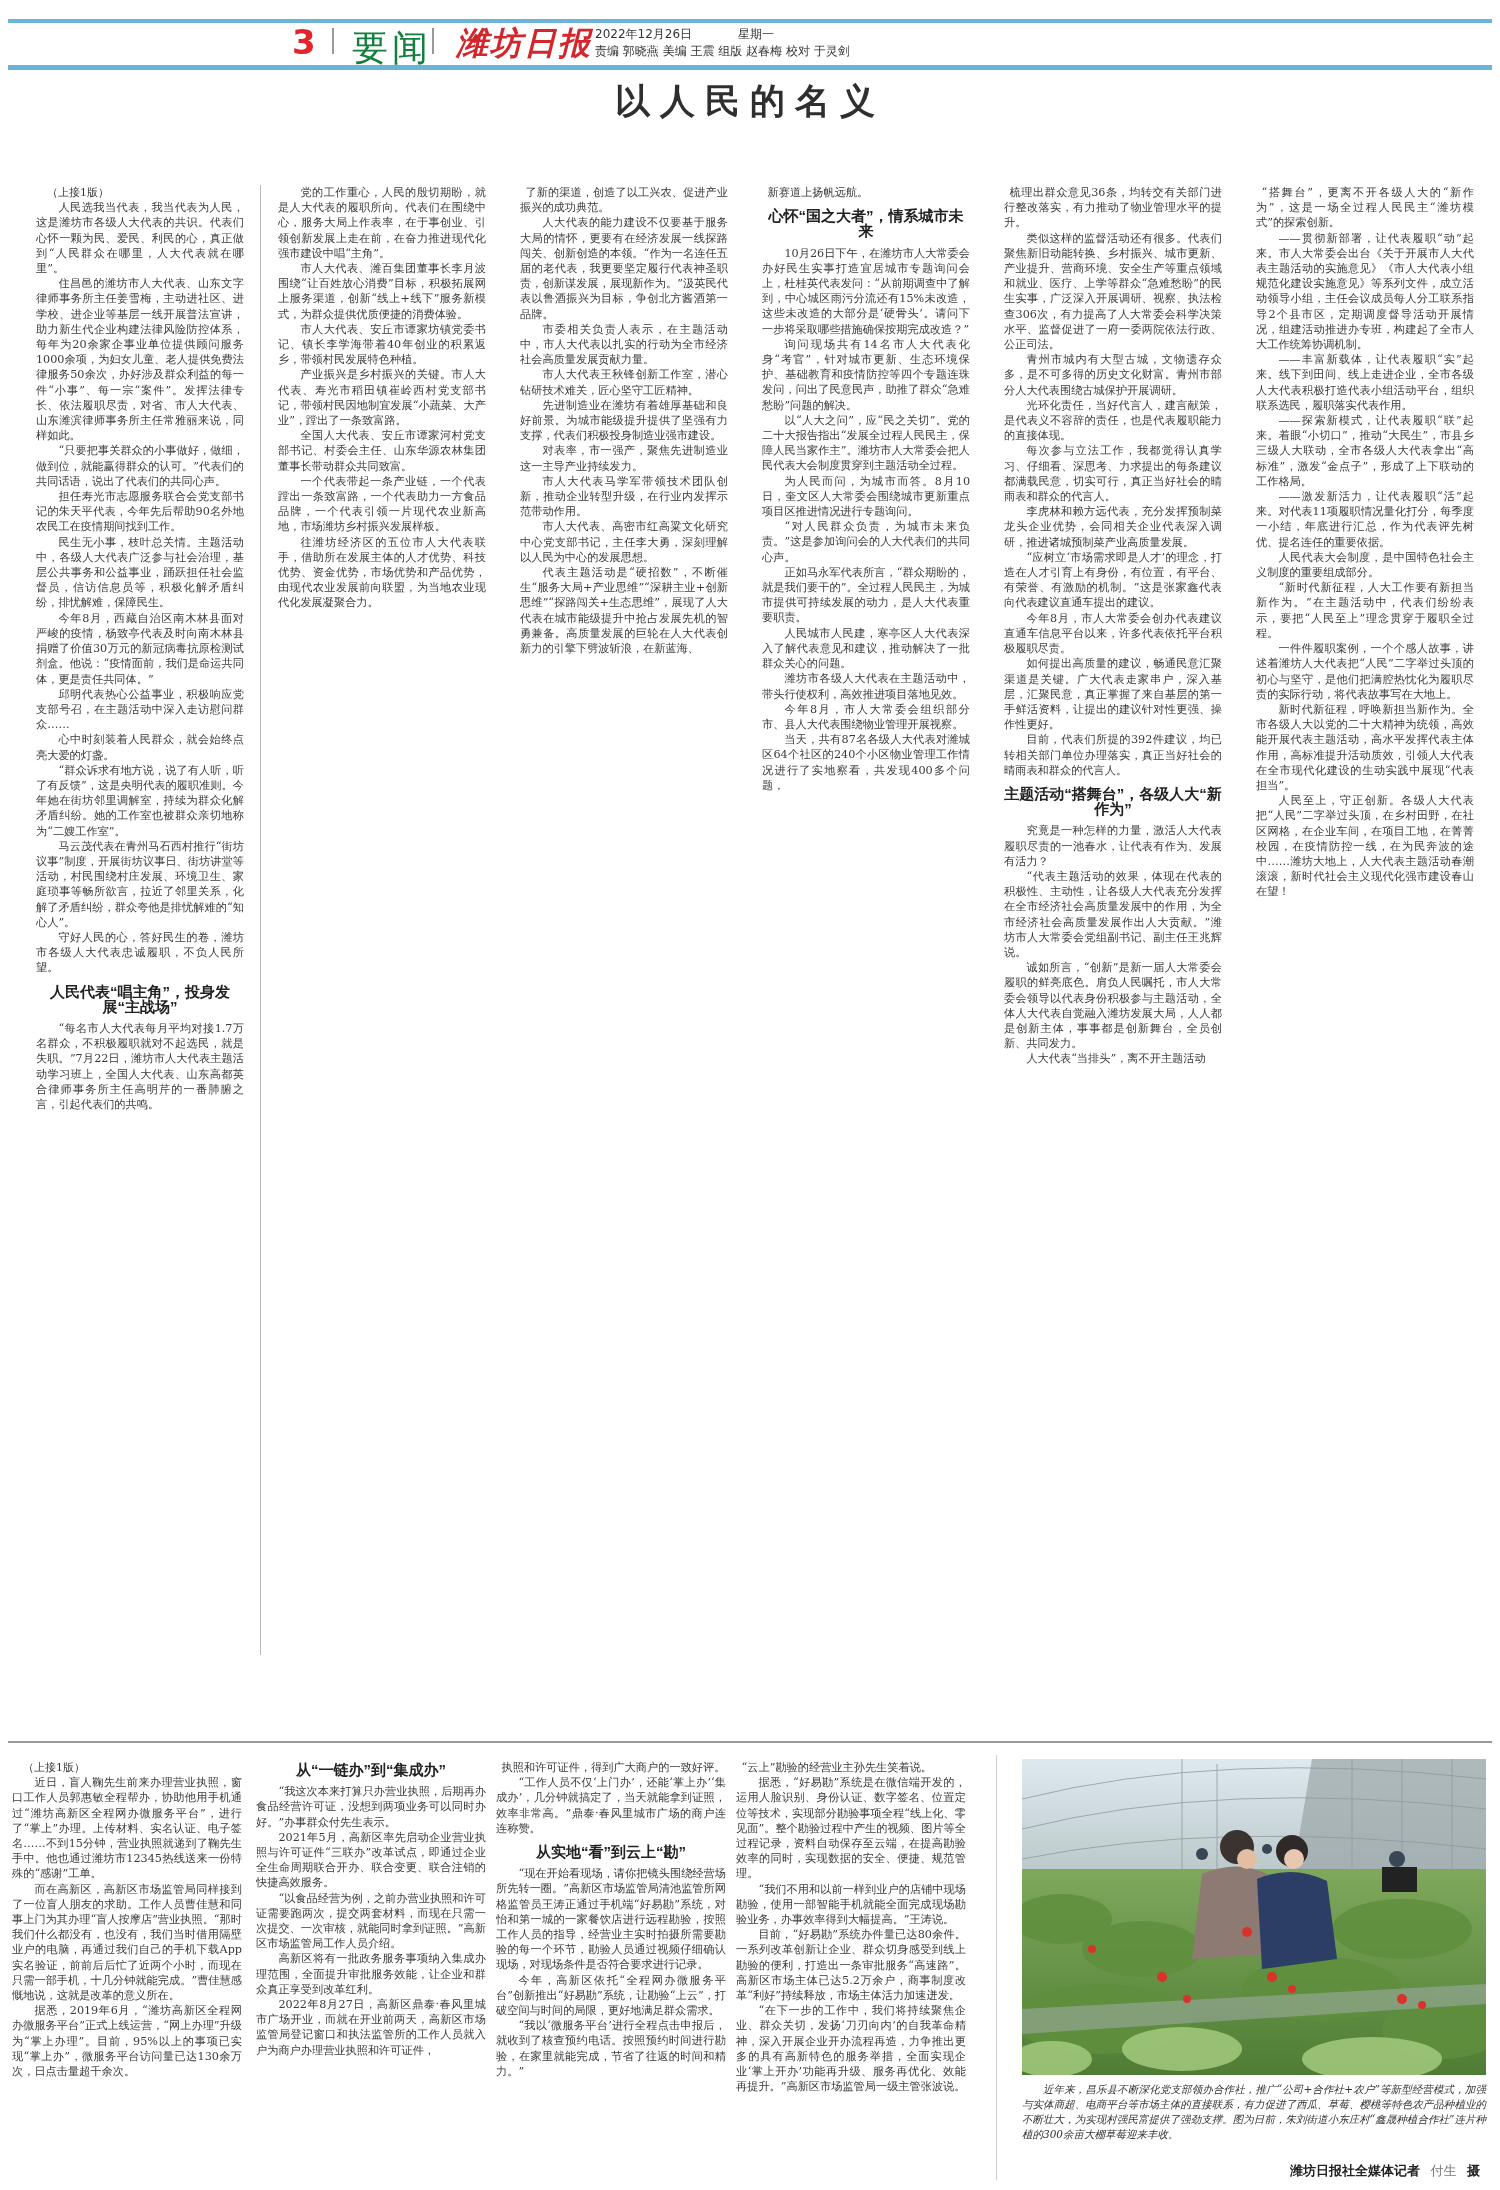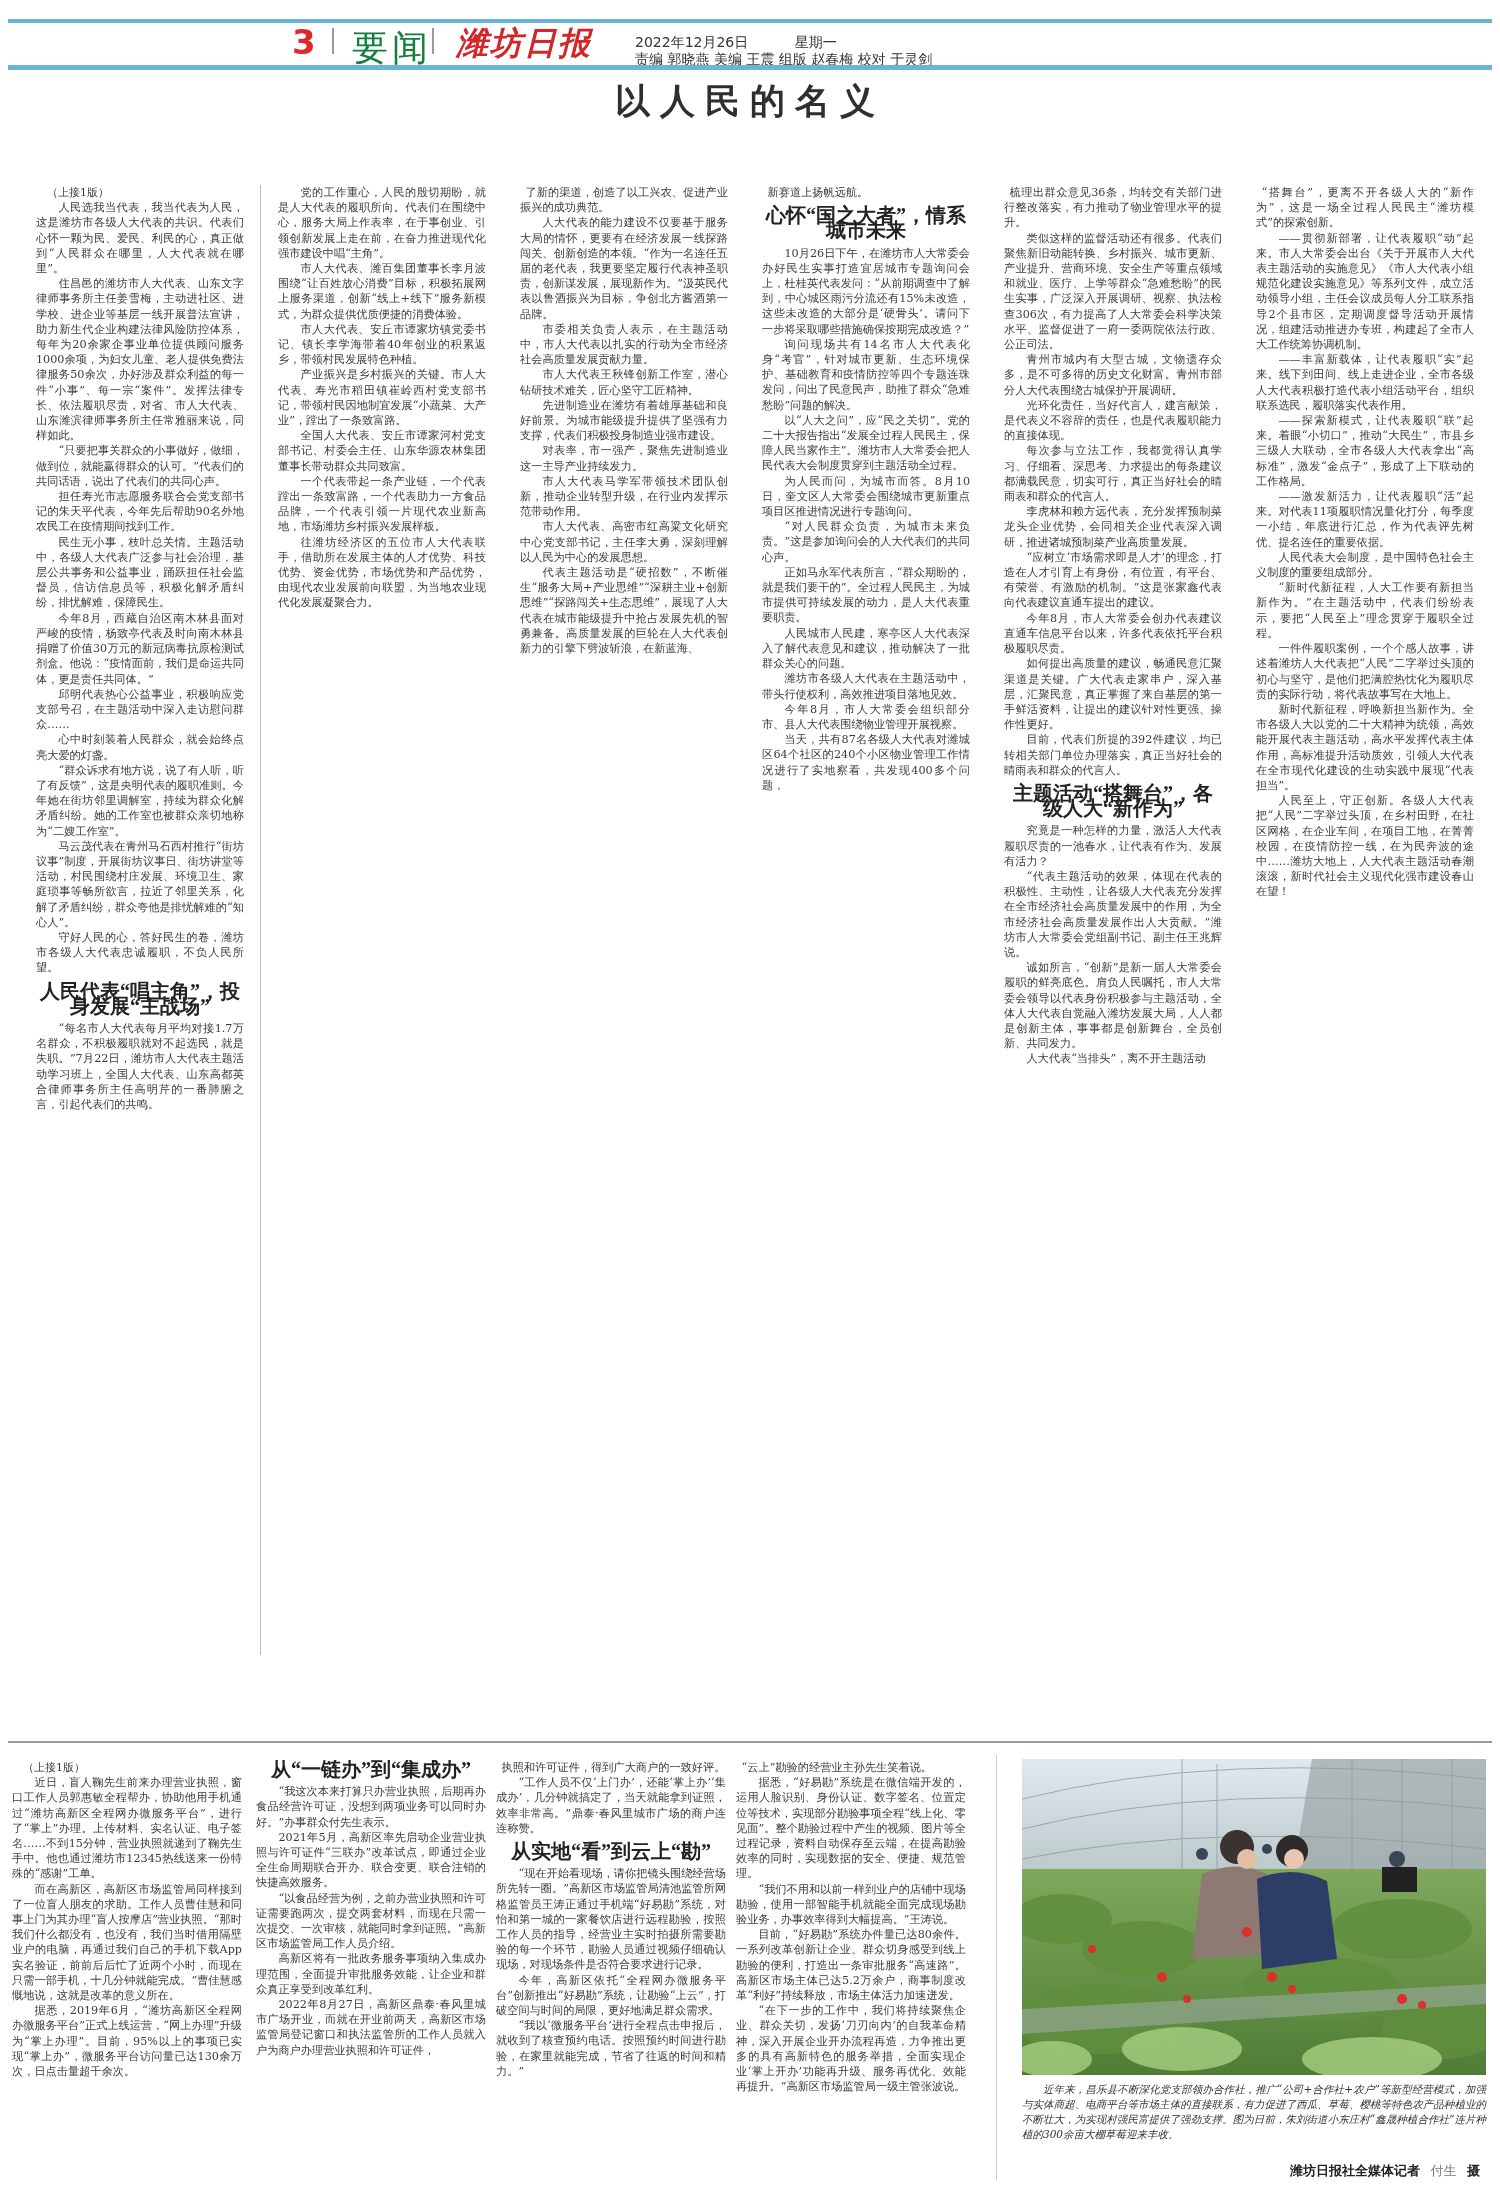--- a/index.html
+++ b/index.html
@@ -6,30 +6,30 @@
   html, body { width: 1500px; height: 2190px; background: #ffffff; overflow: hidden; }
   body { font-family: "DejaVu Serif", "Liberation Serif", serif; color: #333; position: relative; }
 
   .top-rule { position: absolute; left: 8px; right: 8px; top: 19px; height: 4px; background: #6ab4d8; }
   .masthead { position: absolute; top: 26px; left: 0; width: 1500px; height: 32px; }
   .page-num { position: absolute; left: 292px; top: -4px; font-family: "DejaVu Sans", sans-serif; font-weight: bold; font-size: 34px; color: #e0262b; }
   .sep { position: absolute; top: 2px; width: 2px; height: 26px; background: #999; }
   .sep1 { left: 332px; } .sep2 { left: 432px; }
   .section { position: absolute; left: 352px; top: -2px; font-family: "DejaVu Sans", sans-serif; font-size: 36px; color: #15803d; letter-spacing: 4px; }
   .paper-name { position: absolute; left: 456px; top: -4px; font-family: Liberation Serif, serif; font-weight: bold; font-style: italic; font-size: 32px; color: #d2262b; letter-spacing: 2px; }
-  .meta { position: absolute; left: 595px; top: 8px; font-family: "DejaVu Sans", sans-serif; font-size: 14px; color: #333; line-height: 17px; margin-left: 40px; }
+  .meta { position: absolute; left: 595px; top: 0; font-family: "DejaVu Sans", sans-serif; font-size: 12px; color: #333; line-height: 17px; }
   .meta .weekday { margin-left: 42px; }
   .mid-rule { position: absolute; left: 8px; right: 8px; top: 65px; height: 5px; background: #6ab4d8; }
 
   .headline { position: absolute; top: 78px; left: 0; width: 1500px; text-align: center; font-family: "DejaVu Sans", sans-serif; font-weight: bold; font-size: 35px; letter-spacing: 10px; color: #2f2f2f; }
 
   .col { position: absolute; font-size: 11.2px; line-height: 15.2px; color: #3a3a3a; text-align: justify; overflow: hidden; }
   .col p { text-indent: 2em; margin: 0; }
   .col .cont { text-indent: 0.5em; }
-  .sub { font-family: Liberation Serif, serif; font-weight: bold; font-size: 20px; text-align: center; color: #222; margin: 8px 0 7px; text-indent: 0 !important; }
+  .sub { font-family: Liberation Sans, sans-serif; font-weight: bold; font-size: 15px; text-align: center; color: #222; margin: 8px 0 7px; text-indent: 0 !important; }
   .vline { position: absolute; width: 1px; background: #bbb; }
   .hrule { position: absolute; left: 8px; right: 8px; height: 2px; background: #999; }
 
   .c1 { left: 36px; top: 185px; width: 208px; height: 1475px; }
   .c2 { left: 278px; top: 185px; width: 208px; height: 1475px; }
   .c3 { left: 520px; top: 185px; width: 208px; height: 1475px; }
   .c4 { left: 762px; top: 185px; width: 208px; height: 1475px; }
   .c5 { left: 1004px; top: 185px; width: 218px; height: 1475px; }
   .c6 { left: 1256px; top: 185px; width: 218px; height: 1475px; }
 

